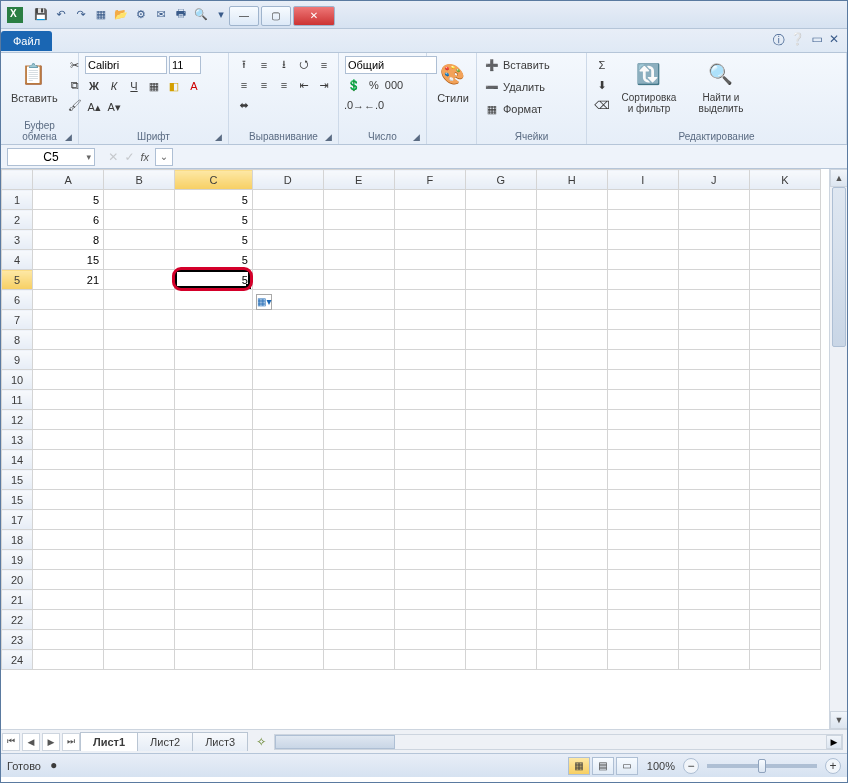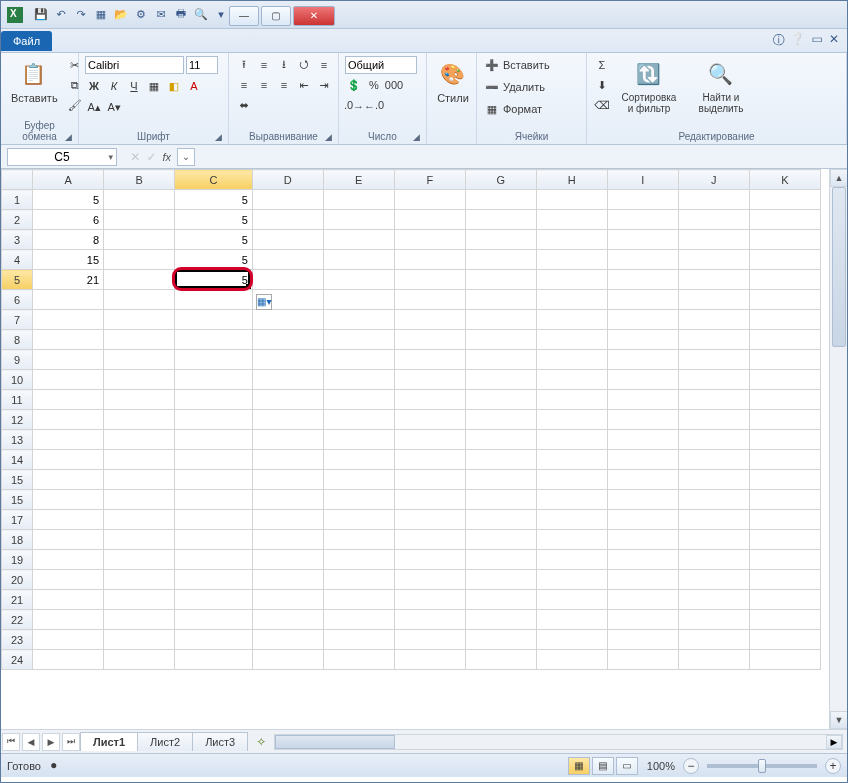--- a/index.html
+++ b/index.html
@@ -34,21 +34,21 @@
   .bigbtn{ display:flex; flex-direction:column; align-items:center; gap:2px; padding:2px 4px;}
   .bigbtn .ico{ width:32px; height:32px; display:flex; align-items:center; justify-content:center; font-size:20px;}
   .smallrow{display:flex; gap:2px; align-items:center;}
   .smallrow span, .smallrow select{font-size:11px;}
   .sel{ border:1px solid #aebfd4; background:#fff; height:18px; font-size:11px; padding:0 2px;}
   .iconbtn{ width:18px; height:18px; display:inline-flex; align-items:center; justify-content:center; border:1px solid transparent; font-size:11px; color:#3b3b3b;}
   .stack{display:flex; flex-direction:column; gap:2px;}
 
   
   .fbar { height:24px; border-bottom:1px solid #b5c5d8; display:flex; align-items:center; background:#eef3fa; font-size:12px;}
-  .namebox{ width:110px; margin-left:6px; border:1px solid #aebfd4; background:#fff; height:18px; text-align:right; font-size:12px; display:flex; align-items:center; justify-content:center; position:relative;}
+  .namebox{ width:88px; margin-left:6px; border:1px solid #aebfd4; background:#fff; height:18px; text-align:right; font-size:12px; display:flex; align-items:center; justify-content:center; position:relative;}
   .namebox::after{content:"▾"; position:absolute; right:3px; font-size:9px; color:#666;}
   .fbar .fxbtns{ width:60px; display:flex; justify-content:flex-end; align-items:center; gap:6px; padding-right:6px; color:#888;}
   .fbar .fx{ font-style:italic; color:#555; font-size:11px;}
   .formula-input{ flex:1; border:1px solid #aebfd4; border-right:none; background:#fff; height:18px; padding:0 6px; font-size:12px; display:flex; align-items:center; position:relative;}
   .formula-highlight{ position:absolute; left:2px; top:-3px; width:62px; height:22px; border:3px solid #d4002a; border-radius:10px; pointer-events:none;}
   .fbar .expand{width:18px; text-align:center; color:#666; border:1px solid #aebfd4; height:18px; background:#fff; font-size:10px; display:flex; align-items:center; justify-content:center;}
 
   
   .gridwrap{ position:relative; height:560px; overflow:hidden; background:#fff;}
   table.grid{ border-collapse:collapse; table-layout:fixed; width:820px;}
@@ -138,21 +138,21 @@
         <span class="iconbtn">⧉</span>
         <span class="iconbtn">🖌</span>
       </div>
     </div>
     <div class="group-label"><span>Буфер обмена</span><span class="launcher">◢</span></div>
   </div>
 
   <div class="group" style="width:150px;">
     <div class="group-body stack" style="gap:3px;">
       <div class="smallrow">
-        <input class="sel" style="width: 99px;" value="Calibri">
+        <input class="sel" style="width: 82px;" value="Calibri">
         <input class="sel" style="width: 32px;" value="11">
       </div>
       <div class="smallrow">
         <span class="iconbtn" style="font-weight:bold">Ж</span>
         <span class="iconbtn" style="font-style:italic">К</span>
         <span class="iconbtn" style="text-decoration:underline">Ч</span>
         <span class="iconbtn">▦</span>
         <span class="iconbtn" style="color:#d4a000;">◧</span>
         <span class="iconbtn" style="color:#c00;">A</span>
       </div>
@@ -182,21 +182,21 @@
       </div>
       <div class="smallrow">
         <span class="iconbtn">⬌</span>
       </div>
     </div>
     <div class="group-label"><span>Выравнивание</span><span class="launcher">◢</span></div>
   </div>
 
   <div class="group" style="width:88px;">
     <div class="group-body stack">
-      <input class="sel" style="width: 72px;" value="Общий">
+      <input class="sel" style="width: 92px;" value="Общий">
       <div class="smallrow">
         <span class="iconbtn">💲</span>
         <span class="iconbtn">%</span>
         <span class="iconbtn">000</span>
       </div>
       <div class="smallrow">
         <span class="iconbtn">.0→</span>
         <span class="iconbtn">←.0</span>
       </div>
     </div>

